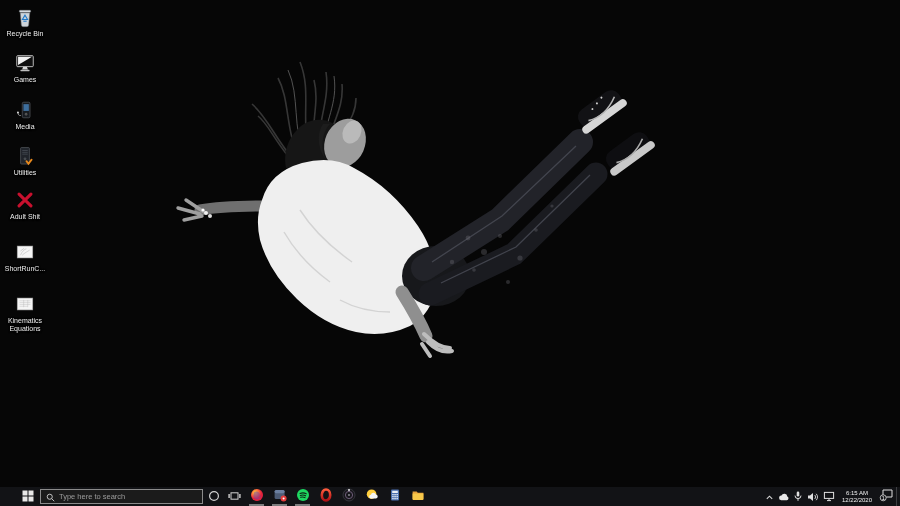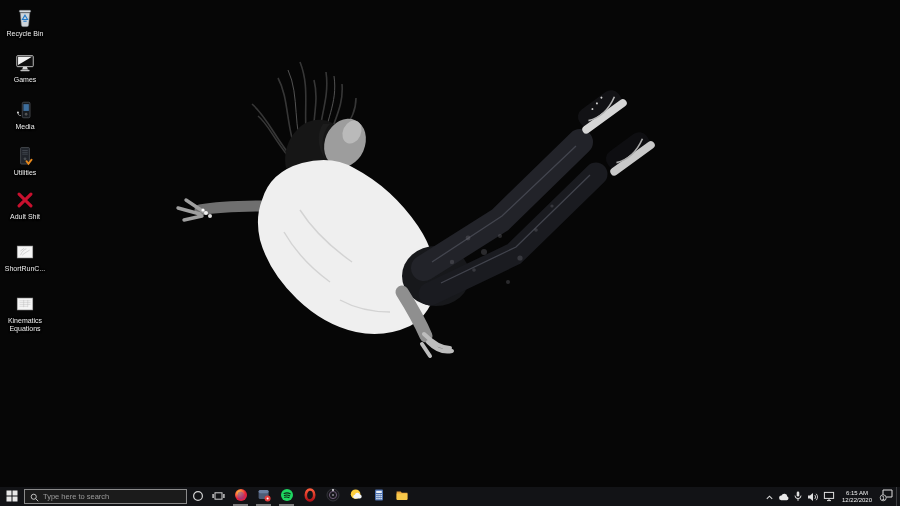--- a/index.html
+++ b/index.html
@@ -15,21 +15,21 @@
   .desk-col{position:absolute;left:2px;top:0;width:46px;}
   .desk-icon{position:absolute;left:0;width:46px;display:flex;flex-direction:column;align-items:center;}
   .desk-icon .glyph{width:24px;height:24px;display:flex;align-items:center;justify-content:center;}
   .desk-icon .lbl{
     margin-top:1px;font-size:7px;line-height:8px;text-align:center;color:#eeeeee;
     text-shadow:0 1px 2px #000,0 0 2px #000;max-width:46px;word-wrap:break-word;
   }
   
   .taskbar{
     position:absolute;left:0;bottom:0;width:900px;height:19px;background:#121316;
-    display:flex;align-items:stretch;z-index:5;
+    display:flex;align-items:stretch;z-index:5;padding-left:16px;
   }
   .tb-btn{display:flex;align-items:center;justify-content:center;height:19px;}
   .start-btn{width:24px;}
   .search-box{
     width:163px;margin:2px 0;background:#1b1b1b;border:1px solid #8a8a8a;
     display:flex;align-items:center;gap:4px;padding:0 5px;
   }
   .search-box input{
     flex:1;border:none;background:transparent;outline:none;color:#d8d8d8;
     font-size:7.5px;font-family:"Liberation Sans","DejaVu Sans",sans-serif;padding:0;min-width:0;

